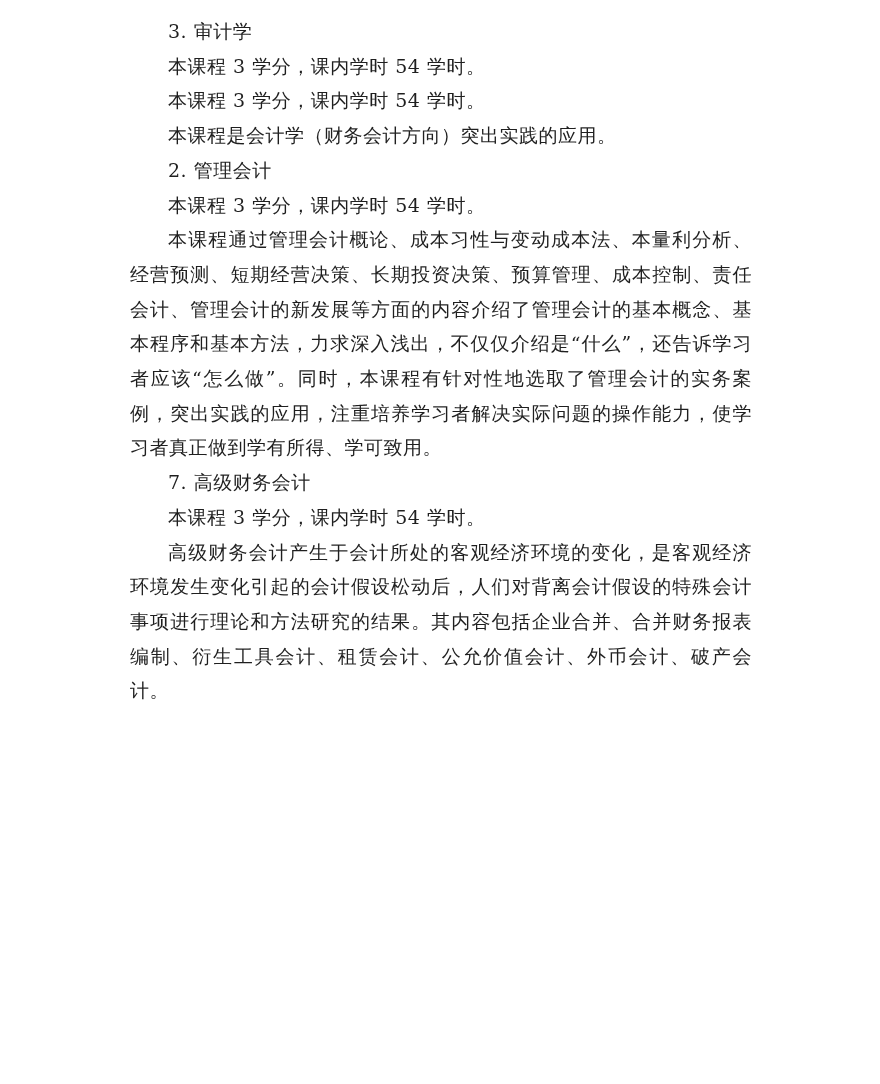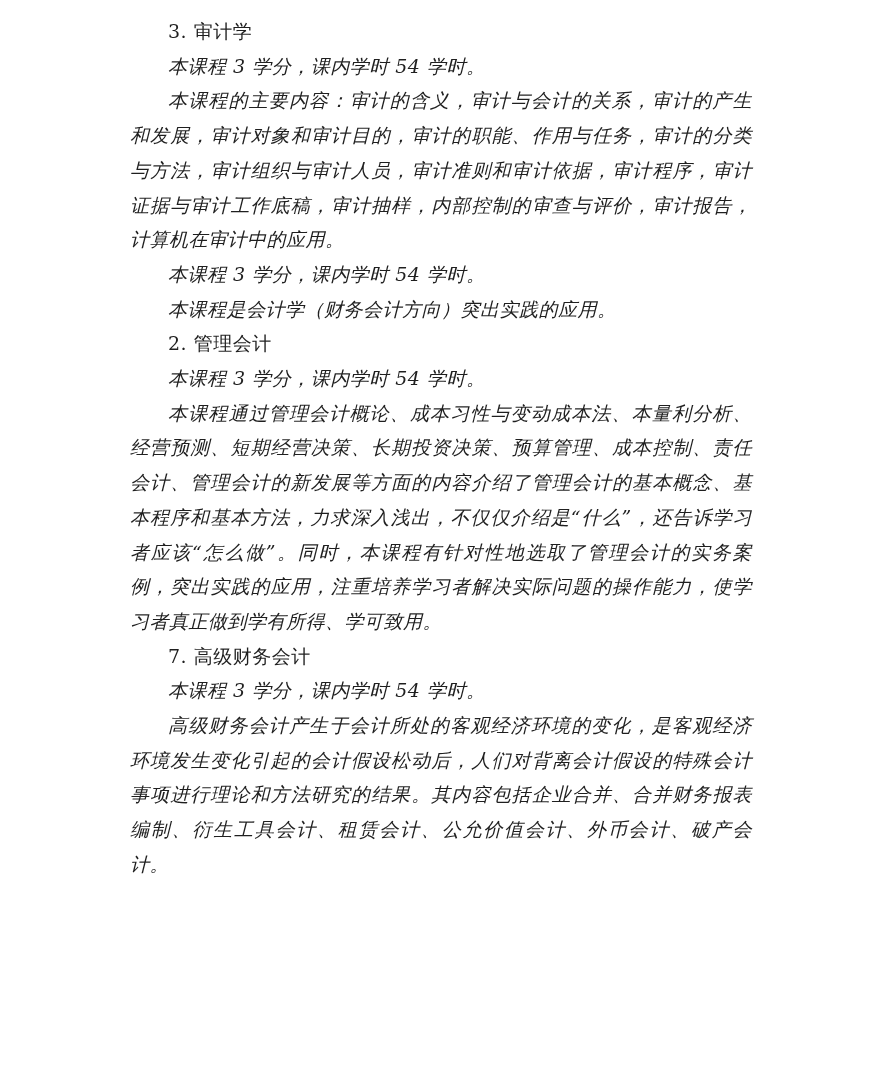--- a/index.html
+++ b/index.html
@@ -25,21 +25,20 @@
     line-height: 34.7px;
     text-align: justify;
   }
   .section-title {
     text-indent: 2em;
     letter-spacing: 0.5px;
   }
   .paragraph {
     text-indent: 2em;
     letter-spacing: 0.5px;
-    font-style: italic;
   }
   .page-number {
     position: absolute;
     top: 1036px;
     left: 0;
     width: 880px;
     text-align: center;
     font-family: Liberation Sans, sans-serif;
     font-size: 10px;
     color: #2a2a2a;
@@ -47,21 +46,20 @@
 </style>
 </head>
 <body>
 
 <div class="page">
   <div class="content">
 
     <section>
       <div class="section-title">3. 审计学</div>
       <div class="paragraph">本课程 3 学分，课内学时 54 学时。</div>
-      <div class="paragraph">本课程的主要内容：审计的含义，审计与会计的关系，审计的产生和发展，审计对象和审计目的，审计的职能、作用与任务，审计的分类与方法，审计组织与审计人员，审计准则和审计依据，审计程序，审计证据与审计工作底稿，审计抽样，内部控制的审查与评价，审计报告，计算机在审计中的应用。</div>
     </section>
 
     <section>
       <div class="paragraph">本课程 3 学分，课内学时 54 学时。</div>
       <div class="paragraph">本课程是会计学（财务会计方向）突出实践的应用。</div>
     </section>
 
     <section>
       <div class="section-title">2. 管理会计</div>
       <div class="paragraph">本课程 3 学分，课内学时 54 学时。</div>

